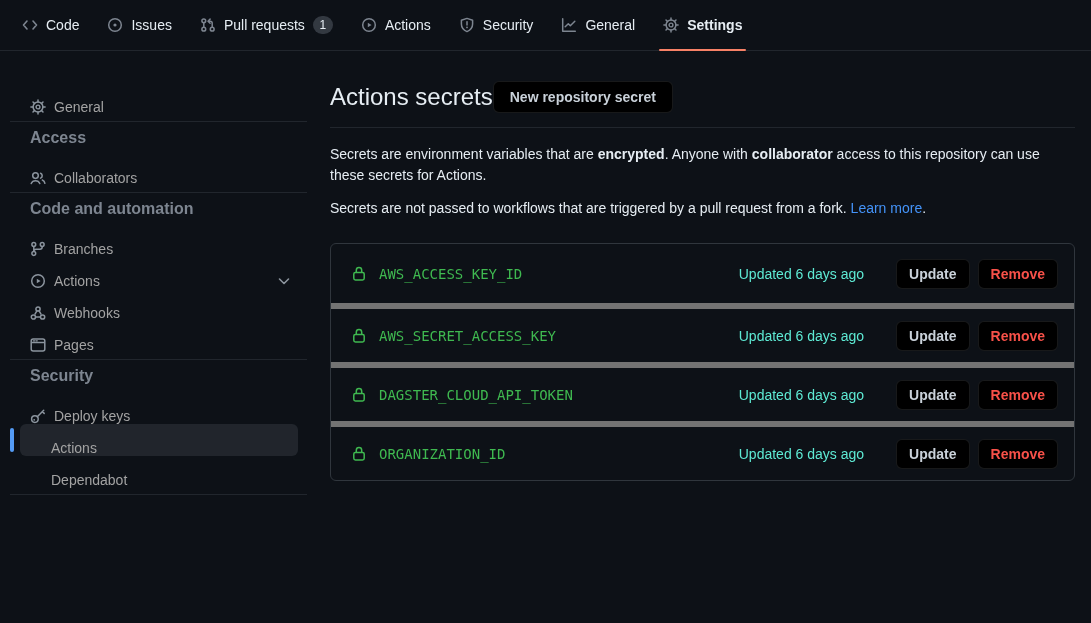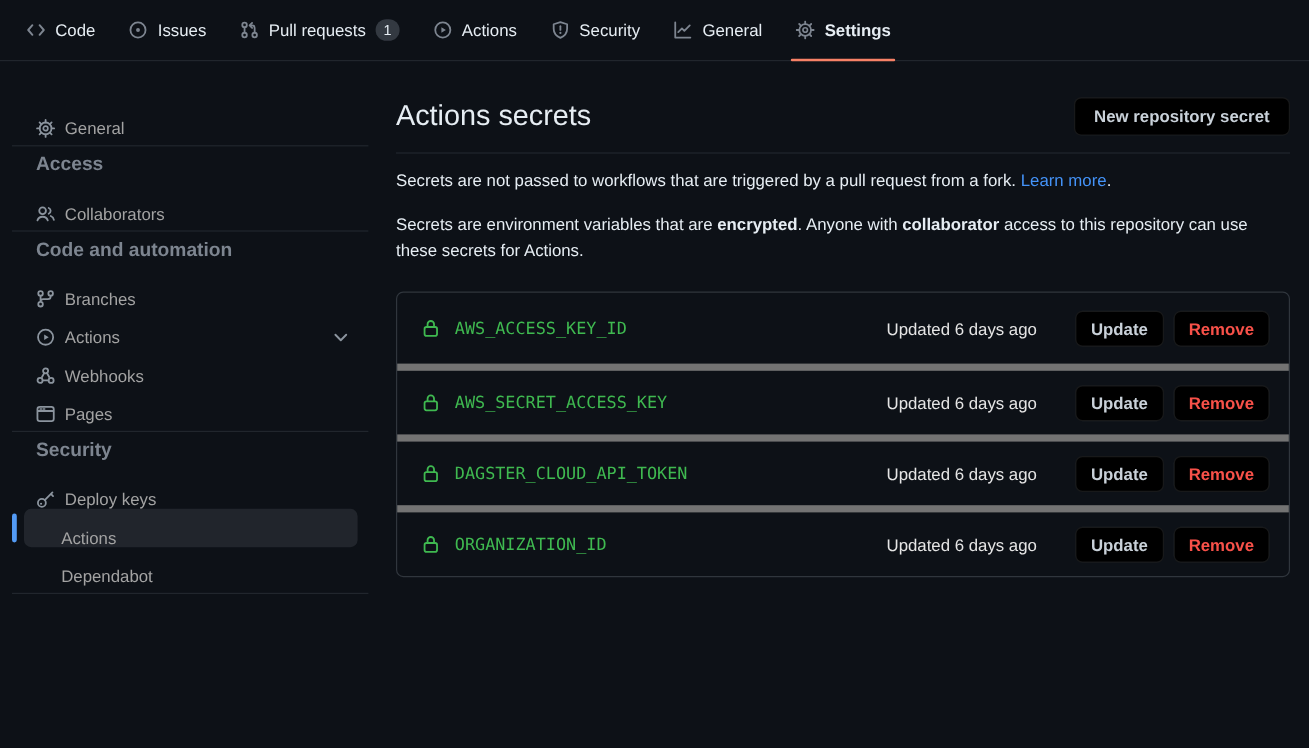--- a/index.html
+++ b/index.html
@@ -55,21 +55,21 @@
   }
   .side-divider { border-top:1px solid #21262d; margin:6px 23px 6px 10px; height:0; }
   .side-header {
     font-size:16px; font-weight:700; color:#7d8590;
     padding-left:30px; margin:8px 0; line-height:16px;
   }
 
   
   .main { flex:1; padding:30px 16px 0 0; }
   .main-header {
-    display:flex; justify-content:space-between; align-items:center;
+    display:flex; align-items:center;
     padding-bottom:14px; border-bottom:1px solid #21262d;
   }
   .page-title { font-size:24px; font-weight:400; line-height:30px; margin:0; }
   .btn {
     display:inline-flex; align-items:center; justify-content:center;
     background:#000000; color:#c9d1d9;
     border:1px solid rgba(240,246,252,0.1); border-radius:6px;
     font-family:inherit; font-size:14px; font-weight:700;
     height:32px; padding:0 16px; cursor:pointer; white-space:nowrap;
   }
@@ -79,21 +79,21 @@
 
   .secrets-table { margin-top:24px; border:1px solid #30363d; border-radius:6px; background:#0d1117; }
   .secret-row { display:flex; align-items:center; height:59px; padding:0 16px; }
   .secret-row + .secret-row { border-top:6px solid #737373; }
   .lock { color:#3fb950; margin-left:4px; }
   .secret-name {
     font-family:"DejaVu Sans Mono", monospace; font-size:14px;
     color:#3fb950; margin-left:12px;text-align:center;
   }
   .spacer { flex:1; }
-  .updated { color:#e5e5e5; margin-right:32px; }
+  .updated { color:#5eead4; margin-right:32px; }
   .btn-sm { height:30px; padding:0 12px; font-size:14px; }
   .btn-danger { color:#f85149; }
   .row-btns { display:flex; gap:8px; }
 </style>
 </head>
 <body>
 
 <svg width="0" height="0" style="position:absolute" aria-hidden="true">
   <defs>
     <symbol id="i-code" viewBox="0 0 16 16">
@@ -296,23 +296,23 @@
     </div>
     <div class="side-divider"></div>
   </aside>
 
   <main class="main">
     <div class="main-header">
       <h2 class="page-title">Actions secrets</h2>
       <button class="btn">New repository secret</button>
     </div>
 
+    <p class="desc"><span>Secrets are environment variables that are </span><strong>encrypted</strong><span>. Anyone with </span><strong>collaborator</strong><span> access to this repository can use these secrets for Actions.</span></p>
+
     <p class="desc second"><span>Secrets are not passed to workflows that are triggered by a pull request from a fork. </span><a class="link">Learn more</a><span>.</span></p>
-
-    <p class="desc"><span>Secrets are environment variables that are </span><strong>encrypted</strong><span>. Anyone with </span><strong>collaborator</strong><span> access to this repository can use these secrets for Actions.</span></p>
 
     <div class="secrets-table">
       <div class="secret-row">
         <svg class="icon lock">
             <use href="#i-lock"></use>
           </svg>
         <span class="secret-name">AWS_ACCESS_KEY_ID</span>
         <span class="spacer"></span>
         <span class="updated">Updated 6 days ago</span>
         <div class="row-btns">

